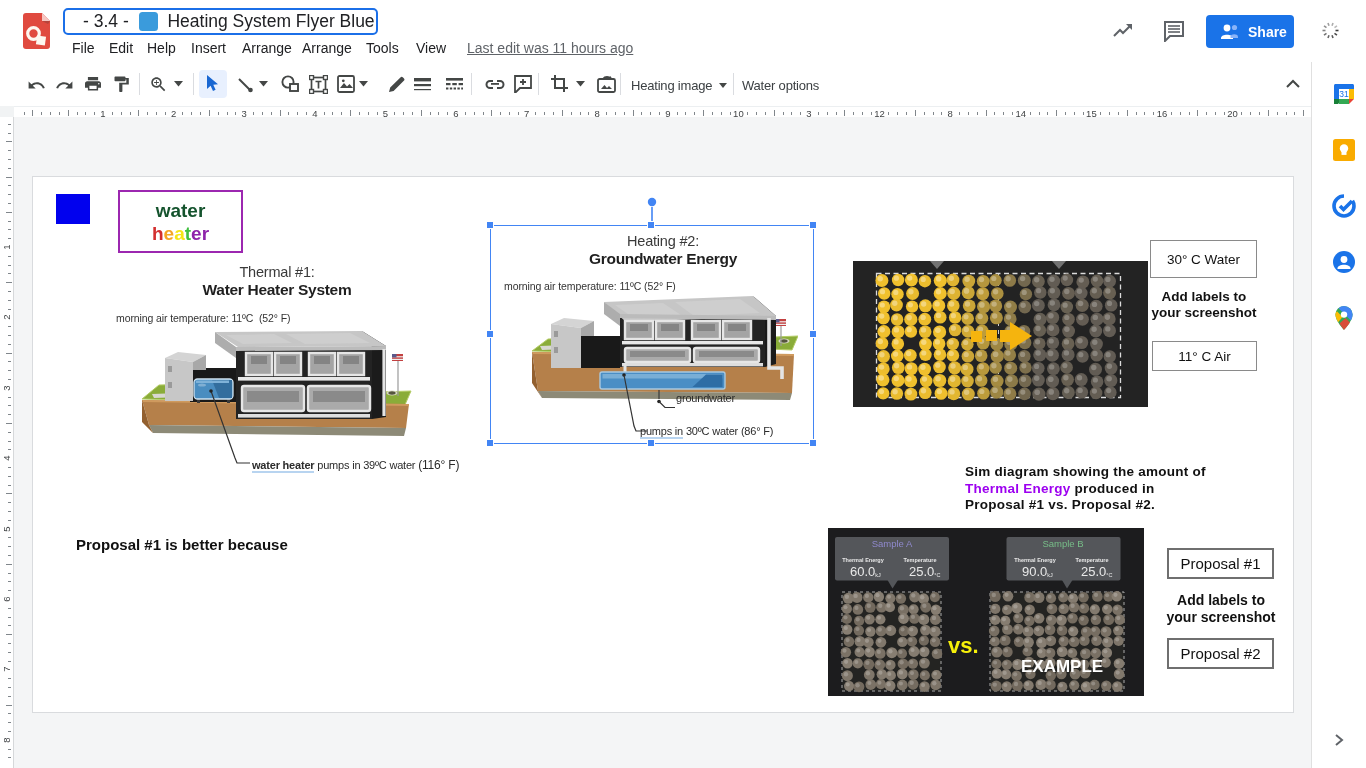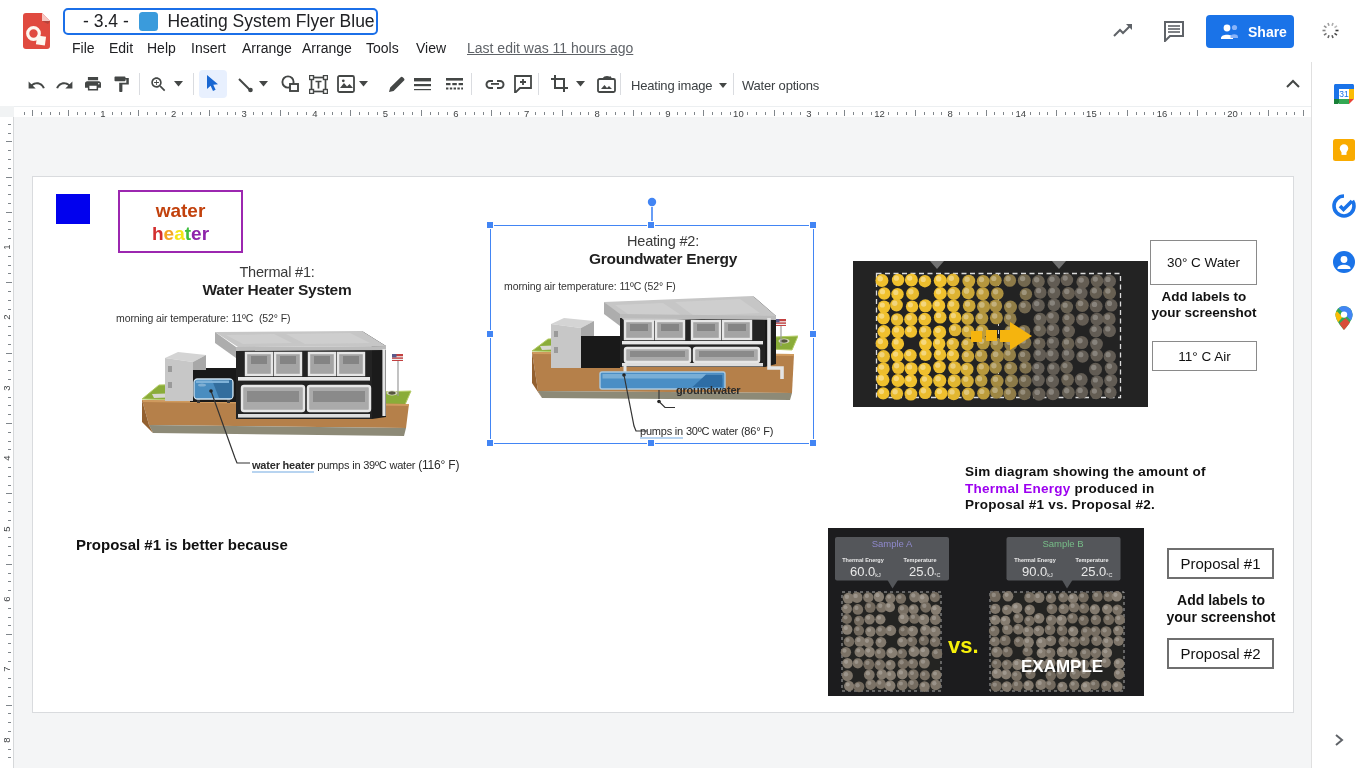--- a/index.html
+++ b/index.html
@@ -402,21 +402,21 @@
     <div class="vtick v2" style="top:587.6px"></div>
     <div class="vtick v1" style="top:596.4px"></div>
     <div class="vtick v1" style="top:605.2px"></div>
     <div class="vtick v1" style="top:614.0px"></div>
     <div class="vnum" style="top:615.8px">8</div>
     <div class="vtick v1" style="top:631.6px"></div>
     <div class="vtick v1" style="top:640.4px"></div>
   </div>
 <div class="abs" style="left:56px;top:194px;width:34px;height:30px;background:#0101ee"></div>
 <div class="abs" style="left:118px;top:190px;width:125px;height:63px;border:2px solid #9c27b0;text-align:center;font-weight:bold;font-size:19px;line-height:23px;padding-top:7px">
-<div style="color:#c2410c">water</div>
+<div style="color:#14532d">water</div>
 <div><span style="color:#d32f2f">h</span><span style="color:#f5a623">e</span><span style="color:#f5e617">a</span><span style="color:#3fbf3f">t</span><span style="color:#8e24aa">e</span><span style="color:#8e24aa">r</span></div>
 </div>
 <div class="abs" style="left:177px;top:264px;width:200px;text-align:center;font-size:14.5px;letter-spacing:-0.2px;color:#3a3a3a">Thermal #1:</div>
 <div class="abs" style="left:177px;top:281px;width:200px;text-align:center;font-size:15.5px;letter-spacing:-0.3px;font-weight:bold;color:#1f1f1f">Water Heater System</div>
 <div class="abs" style="left:116px;top:312px;font-size:10.5px;letter-spacing:-0.1px;color:#333">morning air temperature: 11ºC&nbsp; (52° F)</div>
 <div class="abs" style="left:140px;top:326px"><svg width="276" height="116" viewBox="0 0 276 116">
 <polygon points="2,73 19,59 62,58 45,74" fill="#8aac39"></polygon>
 <polygon points="2,73 19,59 62,58 45,74" fill="none" stroke="#b4cc66" stroke-width="1"></polygon>
 <polygon points="12,68 40,67 42,71 14,72" fill="#d8d8d0"></polygon>
 <polygon points="231,80 238,66 271,65 264,81" fill="#8aac39" stroke="#b4cc66" stroke-width="1"></polygon>
@@ -543,21 +543,21 @@
 <rect x="76.5" y="81" width="120" height="4.5" fill="#79aed6"></rect>
 <path d="M180,81.5 h16.5 v12.5 h-30 z" fill="#2e6da5"></path>
 </svg></div>
 <svg class="abs" style="left:615px;top:370px" width="130" height="68" viewBox="0 0 130 68">
 <circle cx="9" cy="5" r="1.8" fill="#222"></circle>
 <polyline points="9,5 19,56 21,61 32,61" stroke="#333" stroke-width="1.2" fill="none"></polyline>
 <line x1="44" y1="20" x2="44" y2="29" stroke="#333" stroke-width="1.1"></line>
 <circle cx="44" cy="31.5" r="1.8" fill="#222"></circle>
 <polyline points="44,31.5 50,37.5 60,37.5" stroke="#333" stroke-width="1.2" fill="none"></polyline>
 </svg>
-<div class="cap" style="left:676px;top:384px;font-weight:bold">groundwater</div>
+<div class="cap" style="left:676px;top:392px;font-weight:normal">groundwater</div>
 <div class="cap" style="left:640px;top:425px"><span style="border-bottom:2px solid #b8d4f0">pumps in</span> 30ºC water (86° F)</div>
 <svg class="abs" style="left:853px;top:261px" width="295" height="146" viewBox="0 0 295 146">
 <rect x="0" y="0" width="295" height="146" fill="#232323"></rect>
 <polygon points="77,0 91,0 84,8" fill="#737373"></polygon>
 <polygon points="199,0 213,0 206,8" fill="#737373"></polygon>
 <rect x="23.5" y="12.5" width="244" height="124" fill="none" stroke="#dcdcdc" stroke-width="1.3" stroke-dasharray="5,3.5"></rect>
 <line x1="145.5" y1="13" x2="145.5" y2="136" stroke="#cfcfcf" stroke-width="1" stroke-dasharray="4,4"></line>
 <circle cx="28.9" cy="19.5" r="6.5" fill="rgb(240,192,45)"></circle>
     <circle cx="27.2" cy="17.7" r="2.7" fill="rgba(255,255,255,0.38)"></circle>
     <circle cx="45.1" cy="19.0" r="6.2" fill="rgb(240,192,45)"></circle>
@@ -880,21 +880,21 @@
     <circle cx="227.1" cy="129.4" r="2.7" fill="rgba(255,255,255,0.24)"></circle>
     <circle cx="243.1" cy="131.9" r="6.3" fill="rgb(100,93,83)"></circle>
     <circle cx="241.4" cy="130.1" r="2.6" fill="rgba(255,255,255,0.24)"></circle>
     <circle cx="257.4" cy="131.4" r="6.2" fill="rgb(98,92,84)"></circle>
     <circle cx="255.7" cy="129.6" r="2.6" fill="rgba(255,255,255,0.24)"></circle>
 <rect x="118" y="70" width="11" height="11" fill="#f5b40e"></rect>
 <rect x="133" y="69" width="11" height="11" fill="#f5b40e"></rect>
 <rect x="147" y="69" width="12" height="12" fill="#f5b40e"></rect>
 <polygon points="157,61 179,75 157,89" fill="#f5b40e"></polygon>
 </svg>
-<div class="lbox" style="left:1150px;top:240px;width:107px;height:45px">30° C Water</div>
+<div class="lbox" style="left:1150px;top:240px;width:107px;height:38px">30° C Water</div>
 <div class="addlab" style="left:1140px;top:289px;width:128px;font-size:13.5px;line-height:16px">Add labels to<br>your screenshot</div>
 <div class="lbox" style="left:1152px;top:341px;width:105px;height:30px">11° C Air</div>
 <div class="abs" style="left:965px;top:464px;font-size:13.5px;font-weight:bold;line-height:16.5px;color:#111;letter-spacing:0.25px">
 Sim diagram showing the amount of<br><span style="color:#9d00f0">Thermal Energy</span> produced in<br>Proposal #1 vs. Proposal #2.</div>
 <svg class="abs" style="left:828px;top:528px" width="316" height="168" viewBox="0 0 316 168">
 <rect x="0" y="0" width="316" height="168" fill="#1c1c1e"></rect>
 <rect x="7" y="9" width="114" height="43.5" rx="2" fill="#54565a"></rect>
 <text x="64" y="19" font-size="9.5" fill="#8f89cc" text-anchor="middle" font-family="Liberation Sans">Sample A</text>
 <text x="35" y="34" font-size="5.5" fill="#e8e8e8" text-anchor="middle" font-weight="bold" font-family="Liberation Sans">Thermal Energy</text>
 <text x="92" y="34" font-size="5.5" fill="#e8e8e8" text-anchor="middle" font-weight="bold" font-family="Liberation Sans">Temperature</text>

